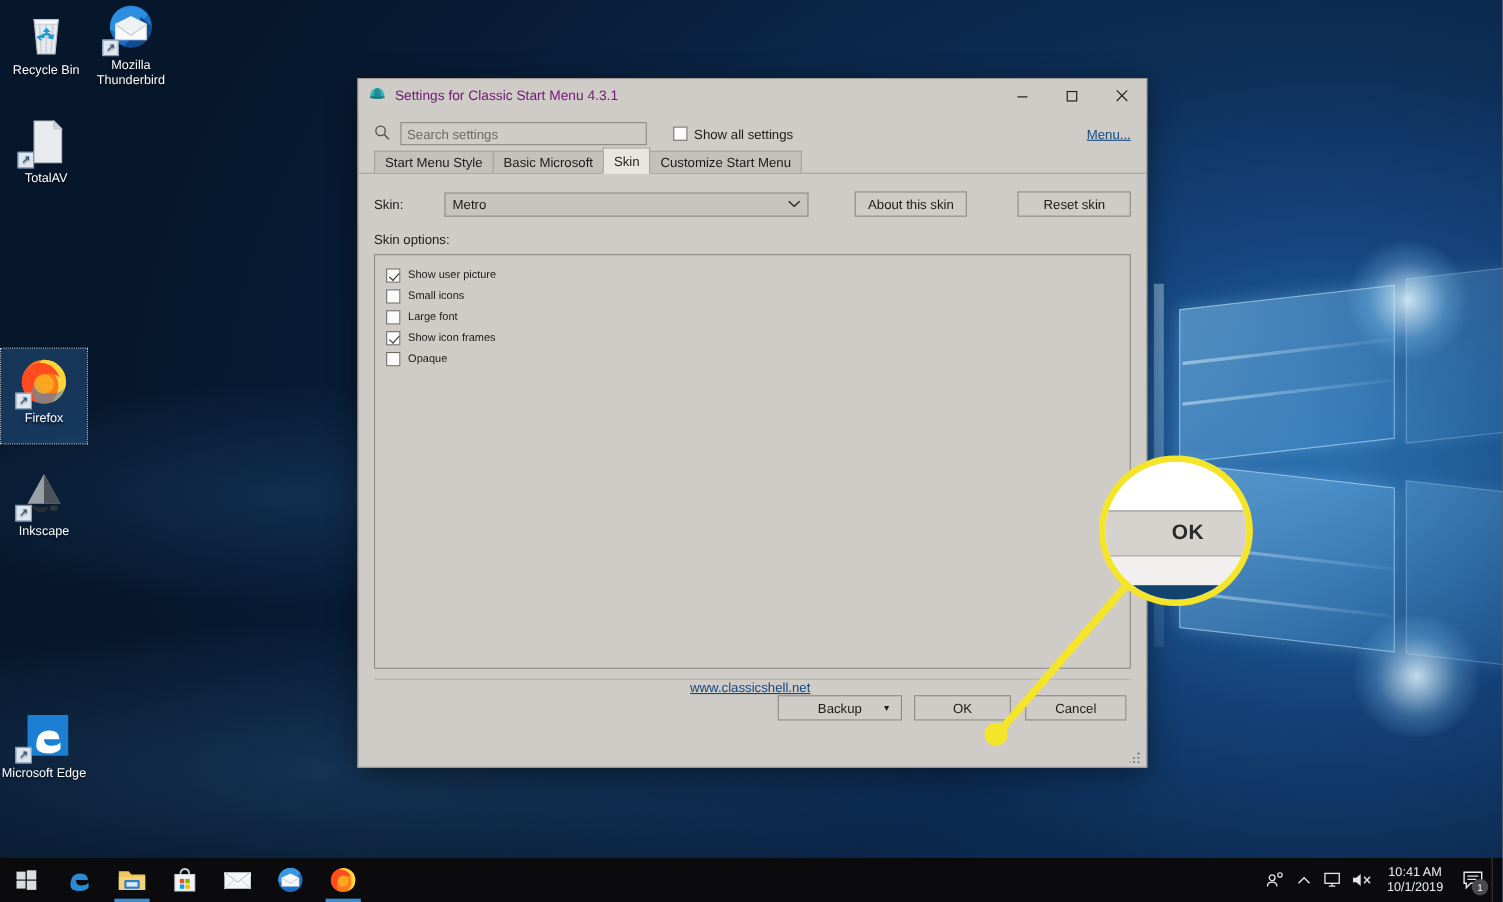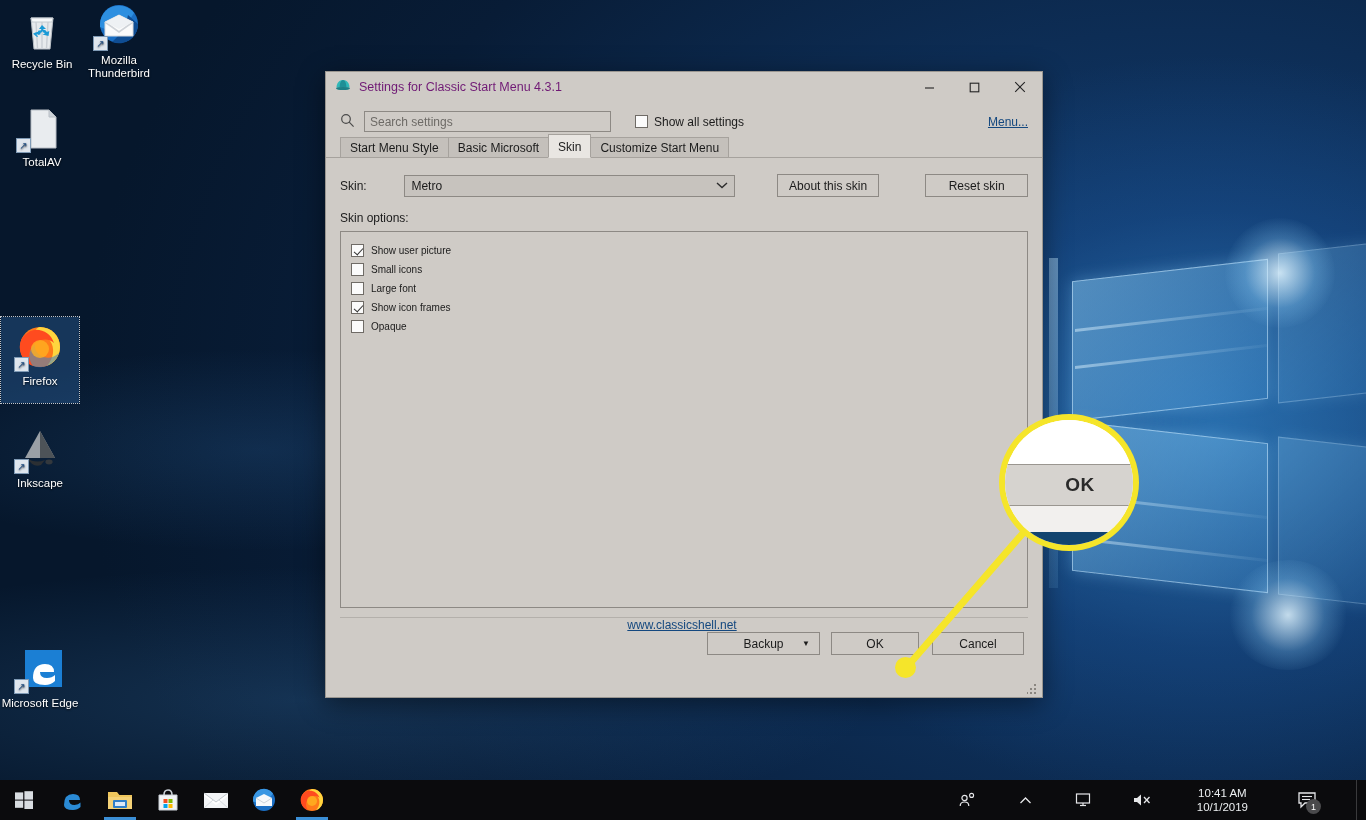--- a/index.html
+++ b/index.html
@@ -87,21 +87,21 @@
     padding-left: 9px; border-bottom: 1px solid #cfcbc6;
   }
   #titlebar .title { font-size: 12.5px; color: #701a75; margin-left: 8px; }
   .wbtns { margin-left: auto; display: flex; height: 31px; }
   .wbtn { width: 45px; height: 31px; display: flex; align-items: center; justify-content: center;
           font-size: 13px; color: #232323; }
 
   #topbar { display: flex; align-items: center; padding: 6px 14px 2px 14px; height: 33px; }
   #search-wrap { display: flex; align-items: center; }
   #search-input {
-    width: 247px; height: 21px; margin-left: 9px;
+    width: 224px; height: 21px; margin-left: 9px;
     border: 1px solid #8d8984; background: #cfcbc6;
     font-family: "Liberation Sans", sans-serif; font-size: 12px;
     color: #6d6a66; padding: 0 5px;
   }
   #search-input::placeholder { color: #6d6a66; }
   .cb-row { display: flex; align-items: center; margin-left: 24px; }
   .cbox {
     width: 13px; height: 13px; border: 1px solid #6f6b66; background: #fbfbfb;
     display: inline-block; position: relative; flex: 0 0 auto;
   }
@@ -197,21 +197,21 @@
   
   #taskbar {
     position: absolute; left: 0; bottom: 0; width: 1366px; height: 40px;
     background: #0b0b0d; display: flex; align-items: center;
   }
   #start-btn { width: 48px; height: 40px; display: flex; align-items: center; justify-content: center; }
   .tb-item { width: 48px; height: 40px; display: flex; align-items: center; justify-content: center; position: relative; }
   .tb-item.active::after {
     content:""; position:absolute; bottom:0; left:8px; width:32px; height:3px; background:#3b8fd6;
   }
-  #tray { margin-left: auto; display: flex; align-items: center; height: 40px; padding-right: 4px; gap: 32px; }
+  #tray { margin-left: auto; display: flex; align-items: center; height: 40px; padding-right: 4px; }
   .tray-icon { width: 26px; height: 40px; display: flex; align-items: center; justify-content: center; color: #e9e9ea; font-size: 13px; }
   #clock { color: #eceff1; font-size: 11.5px; line-height: 14px; text-align: center; padding: 0 10px; }
   #notif { width: 34px; height: 40px; display: flex; align-items: center; justify-content: center; position: relative; }
   #notif-badge {
     position: absolute; right: 3px; bottom: 6px; width: 15px; height: 15px; border-radius: 50%;
     background: #4a4a4c; color: #fff; font-size: 9px; display: flex; align-items: center; justify-content: center;
   }
   #show-desktop { width: 6px; height: 40px; border-left: 1px solid #3a3a3c; }
 </style>
 </head>

